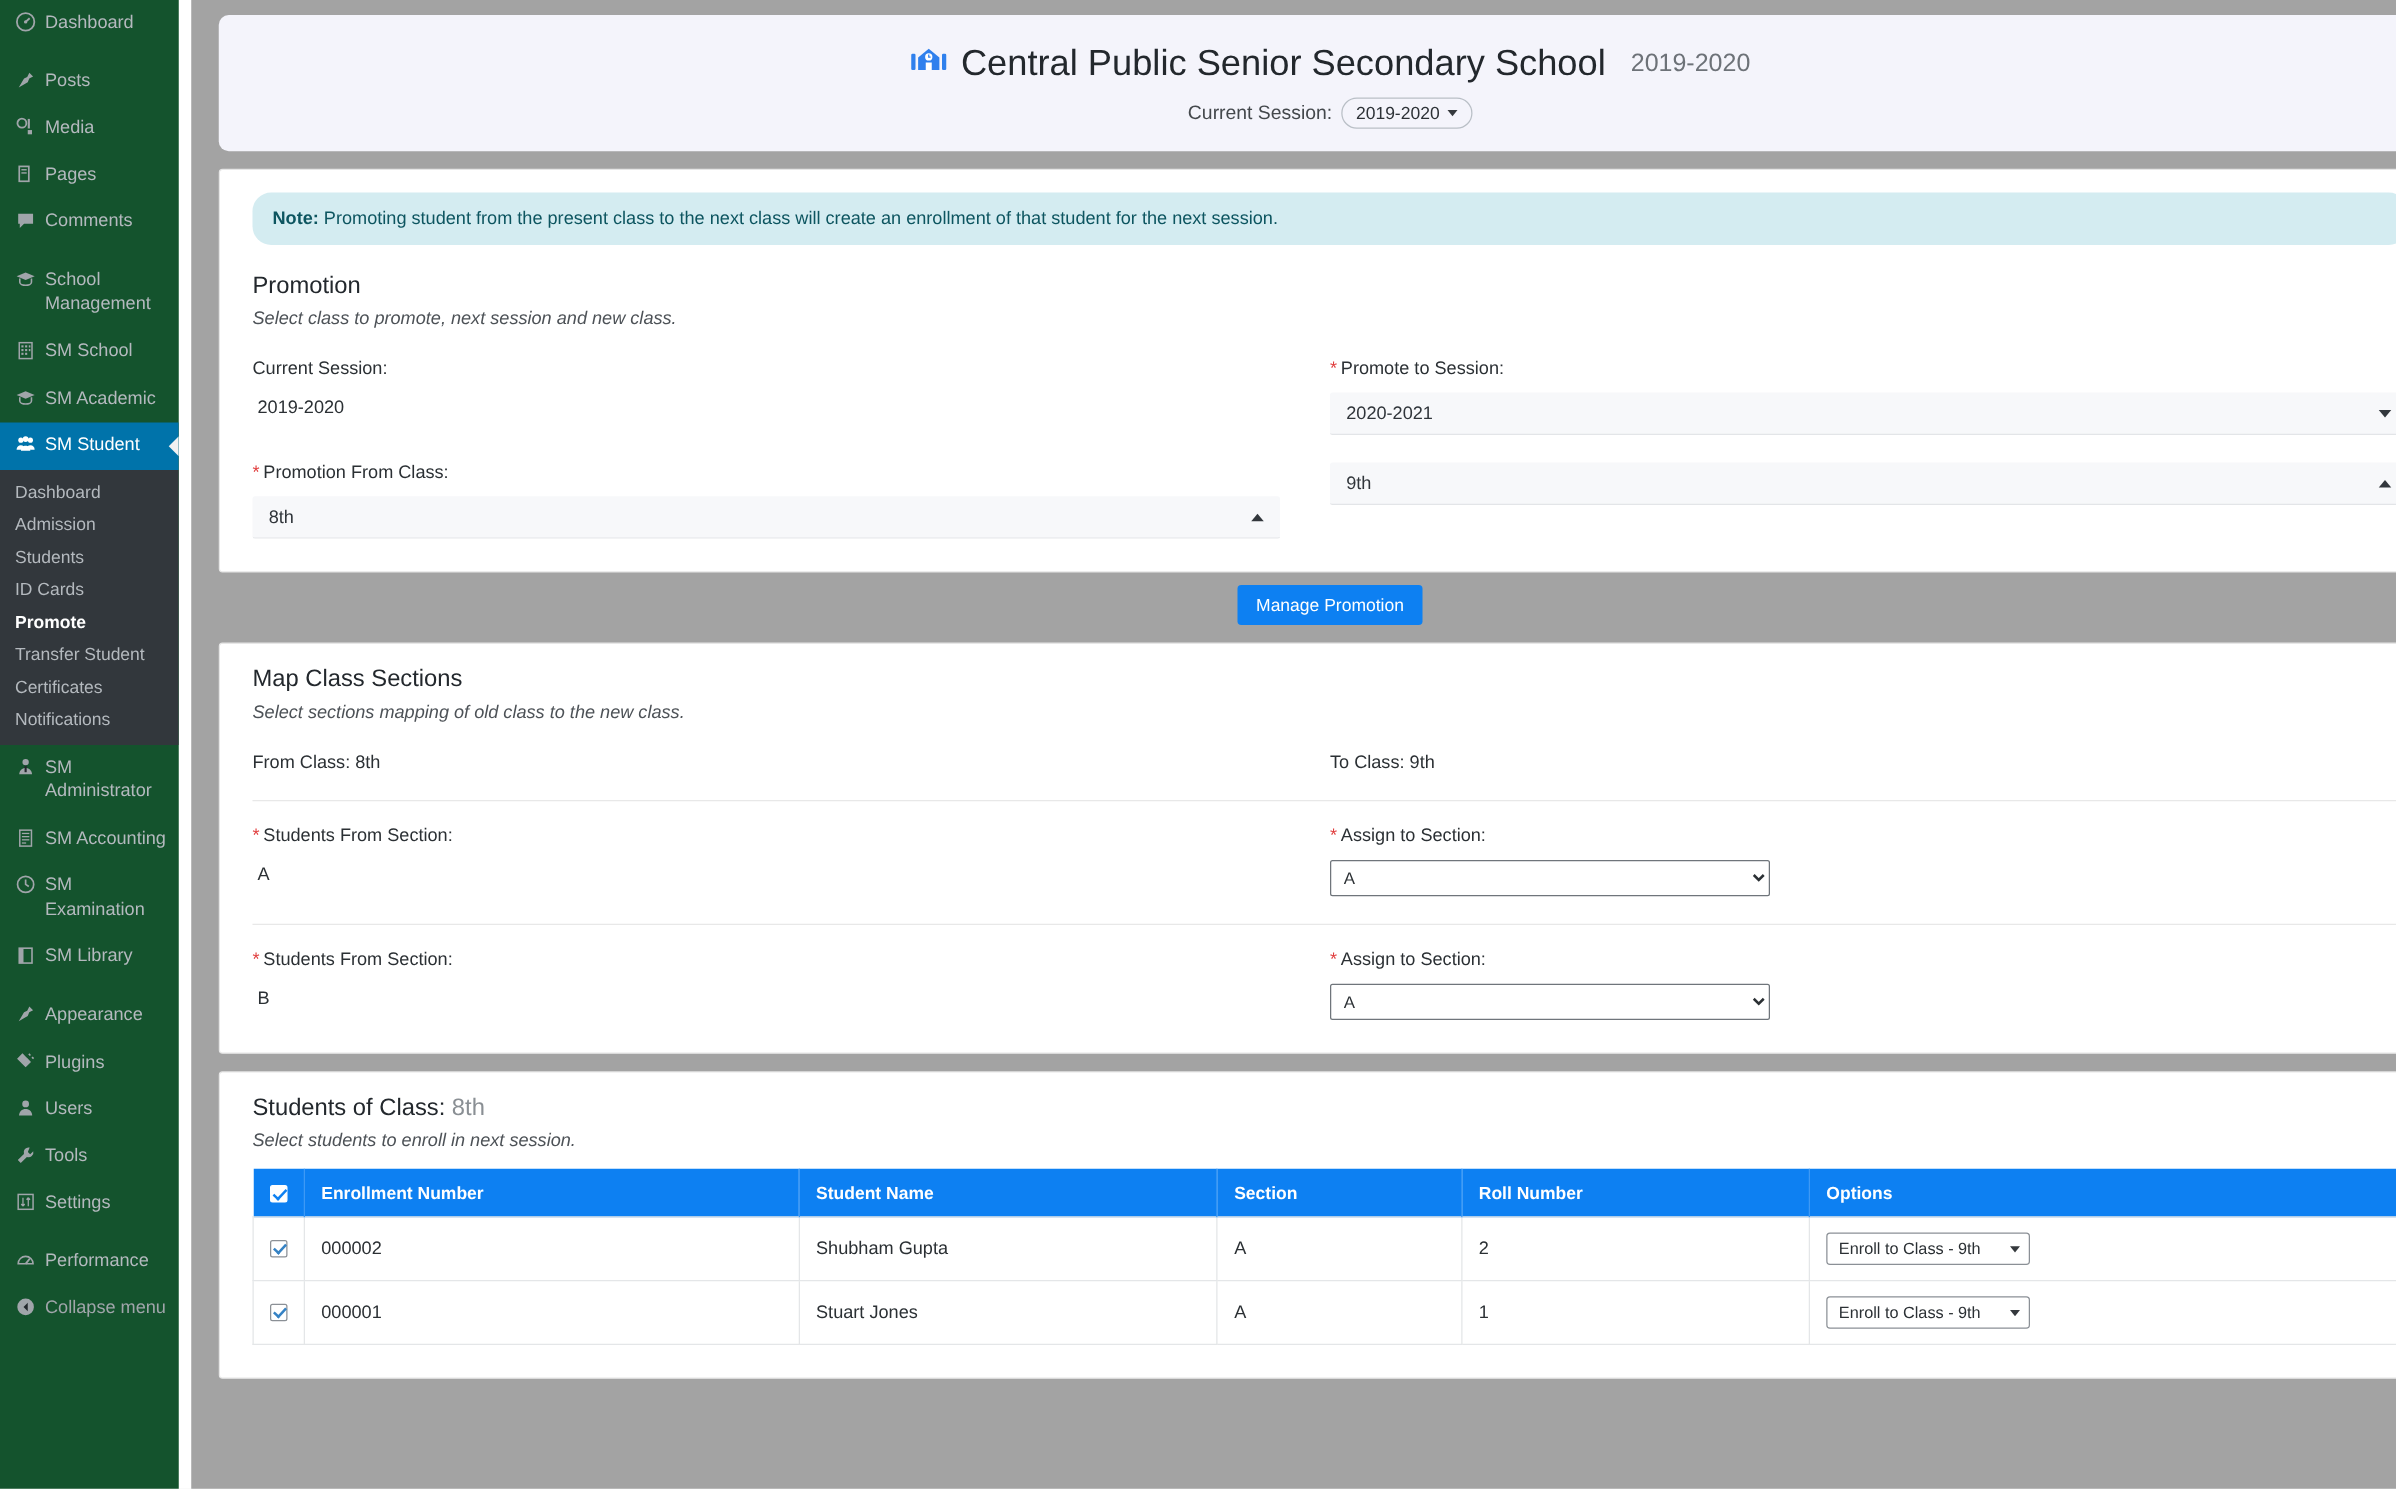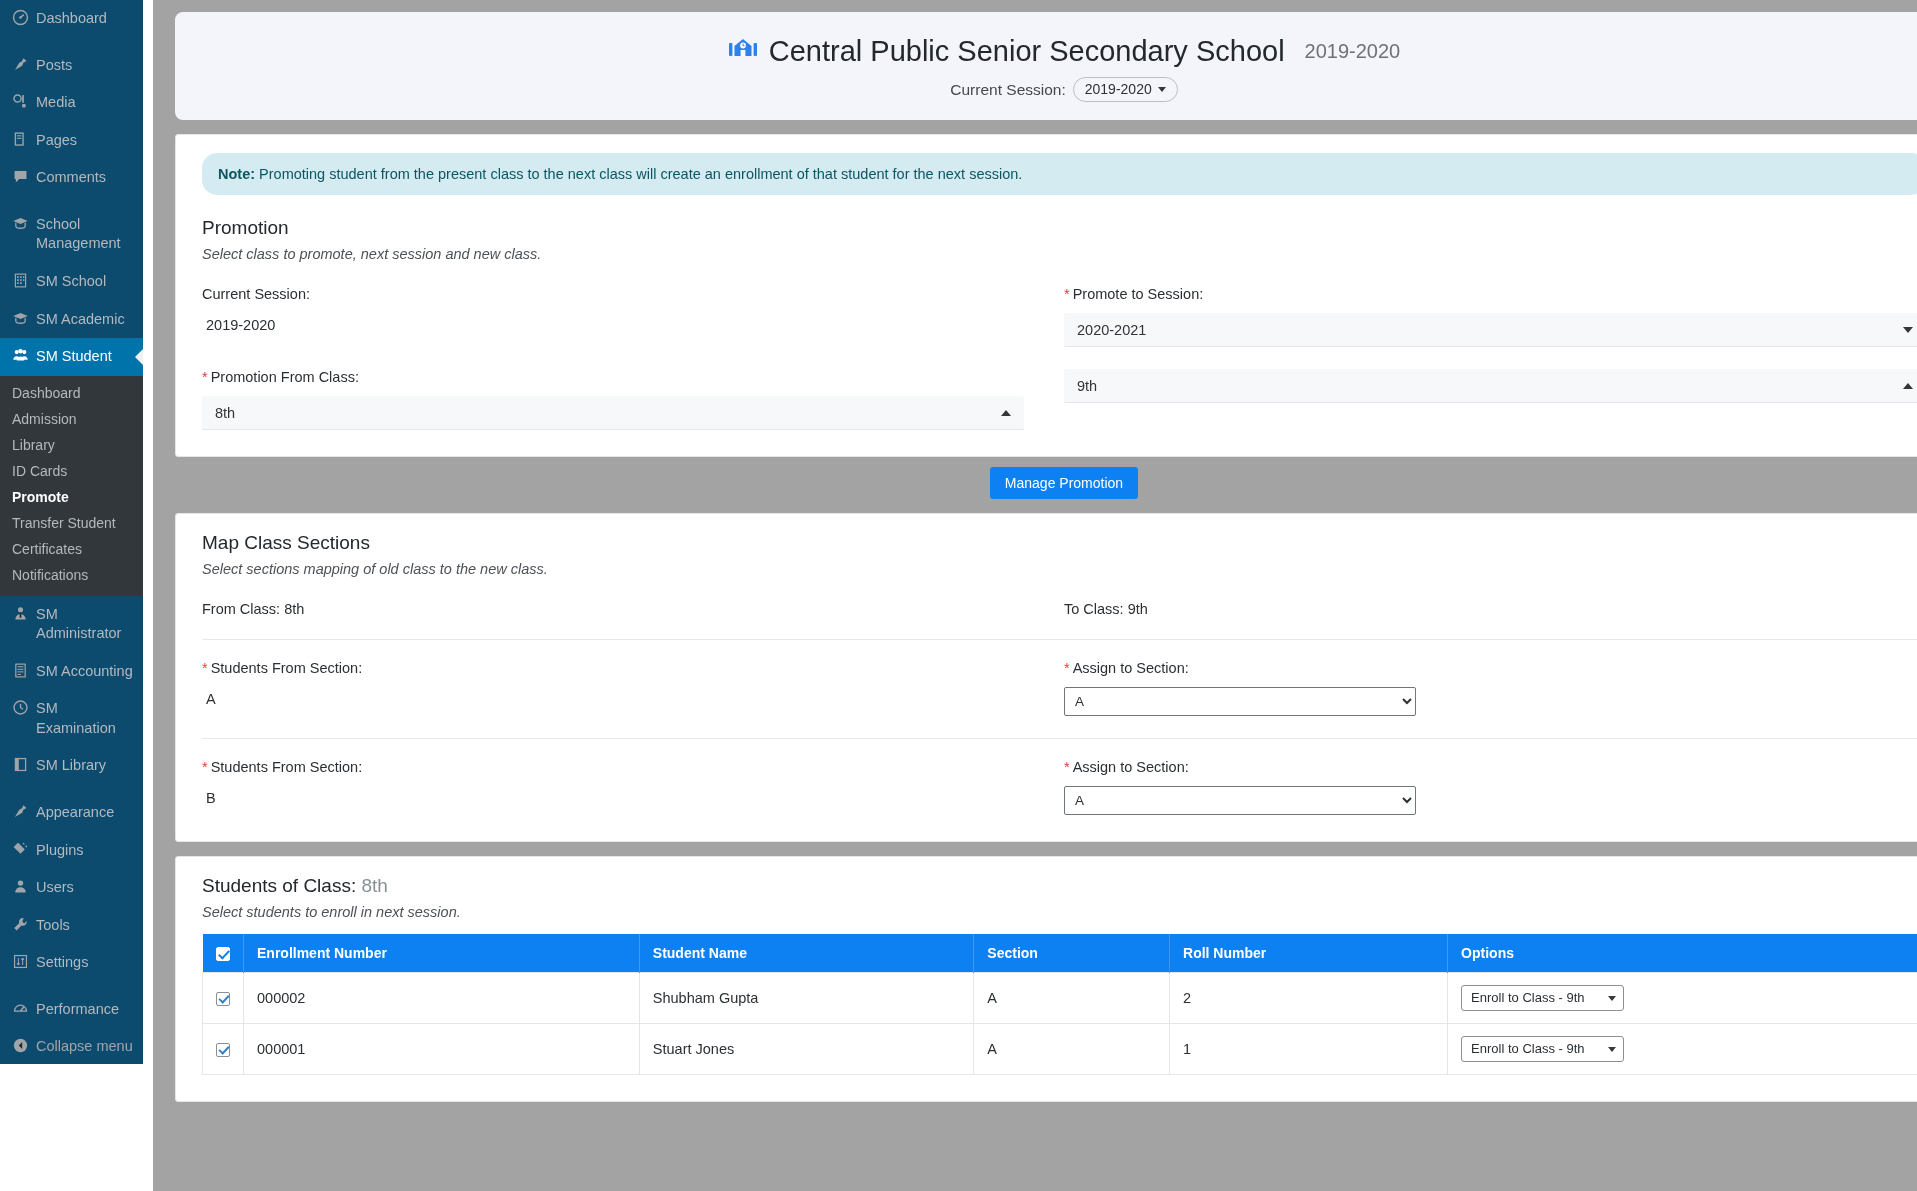--- a/index.html
+++ b/index.html
@@ -8,22 +8,22 @@
     width: 1917px; height: 1191px;
     overflow: hidden;
     background: #ffffff;
     font-family: "Liberation Sans", sans-serif;
   }
 
   
   #adminmenu {
     position: absolute;
     top: 0; left: 0;
-    width: 143px; height: 1064px;
-    background: #0c4a6e;
+    width: 143px; height: 1191px;
+    background: #14532d;
     color: #eee;
     font-size: 14.5px;
     overflow: hidden;
   }
   .menu-top {
     display: flex;
     align-items: flex-start;
     padding: 9px 0 9px 12px;
     color: #b4b9be;
     line-height: 1.35;
@@ -430,21 +430,21 @@
           <path d="M5.6 16 c0-3 2-4.8 4.4-4.8 s4.4 1.8 4.4 4.8z" fill="#fff"></path>
         </svg>
     </span>
     <span class="lbl">SM Student</span>
     <span class="arrow-mark"></span>
   </div>
 
   <div class="submenu">
     <div class="submenu-item">Dashboard</div>
     <div class="submenu-item">Admission</div>
-    <div class="submenu-item">Library</div>
+    <div class="submenu-item">Students</div>
     <div class="submenu-item">ID Cards</div>
     <div class="submenu-item cur">Promote</div>
     <div class="submenu-item">Transfer Student</div>
     <div class="submenu-item">Certificates</div>
     <div class="submenu-item">Notifications</div>
   </div>
 
   <div class="menu-top">
     <span class="ico">
       <svg width="17" height="17" viewBox="0 0 20 20">

